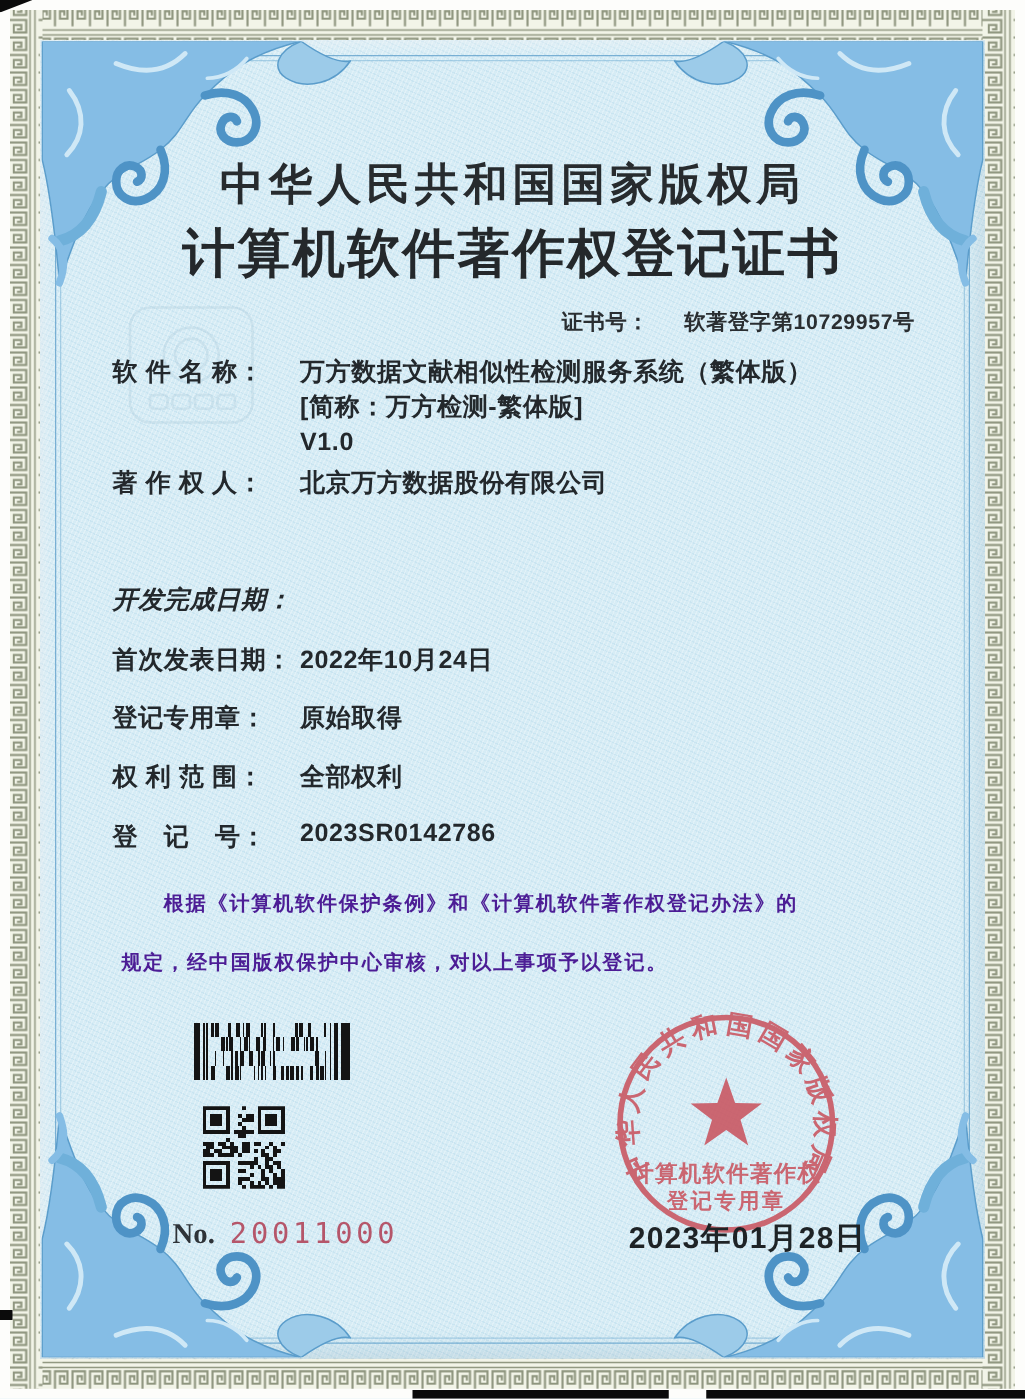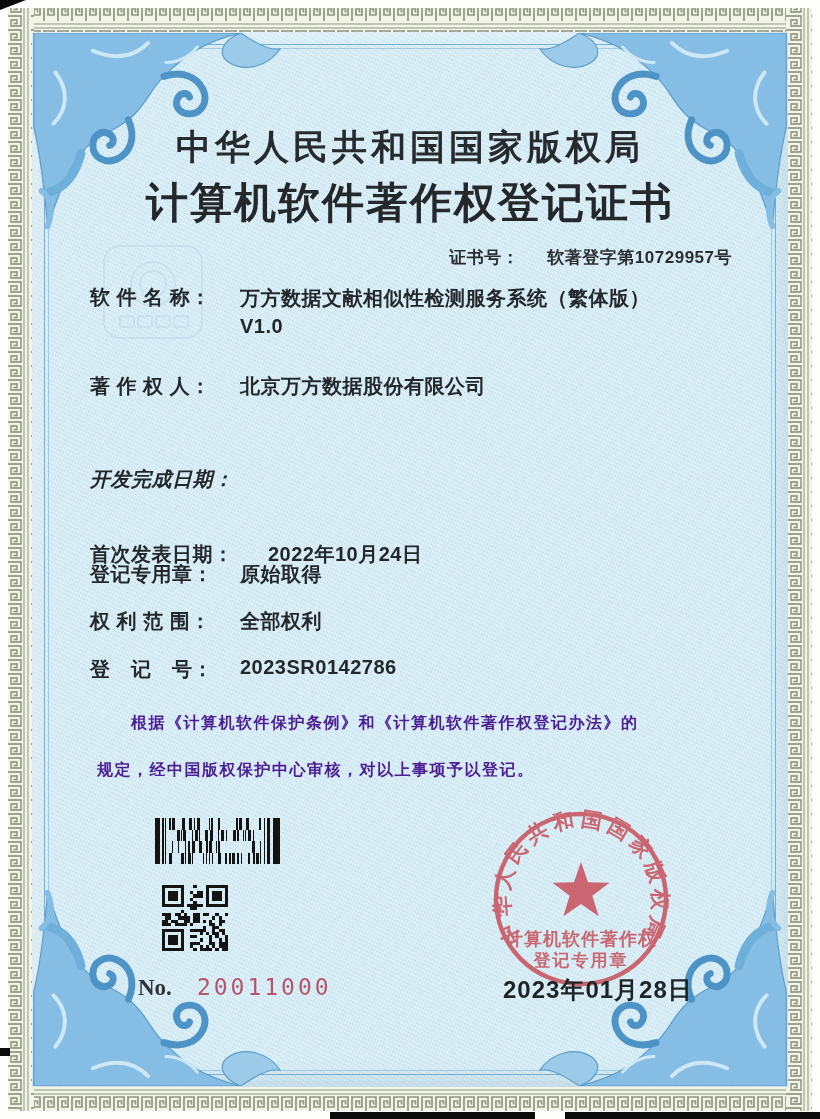--- a/index.html
+++ b/index.html
@@ -41,32 +41,32 @@
     letter-spacing:.5px;
   }
   .certno .lbl{margin-right:28px;}
   .row{position:absolute;left:90px;display:flex;color:#23282c;font-weight:700;}
   .row .lbl{width:150px;flex:0 0 150px;font-size:20px;letter-spacing:.5px;}
   .row .val{font-size:20px;letter-spacing:.5px;}
   .multiline .val div{line-height:28px;}
   .r-software{top:284px;}
   .r-owner{top:373px;}
   .r-dev{top:466px;font-style:italic;}
-  .r-pub{top:541px;gap:28px;}
+  .r-pub{top:514px;}
   .r-acquire{top:561px;}
   .r-scope{top:608px;}
   .r-reg{top:656px;}
   .stmt{position:absolute;color:#4c1d95;font-weight:700;font-size:16px;letter-spacing:1.5px;white-space:nowrap;}
   .stmt.l1{left:131px;top:713px;}
   .stmt.l2{left:97px;top:760px;}
 
   .barcode{position:absolute;left:155px;top:818px;width:126px;height:46px;}
   .qrcode{position:absolute;left:162px;top:885px;width:66px;height:66px;}
   .serial{position:absolute;left:138px;top:974px;display:flex;align-items:baseline;}
-  .serial .no{font-family:"Liberation Serif",serif;font-weight:700;font-size:23px;color:#2e3338;margin-right:25px;}
+  .serial .no{font-family:"Liberation Serif",serif;font-weight:700;font-size:23px;color:#2e3338;margin-right:12px;}
   .serial .num{font-family:"DejaVu Sans Mono",monospace;font-size:23px;color:#b5566a;letter-spacing:3px;}
 
   .seal{position:absolute;left:486px;top:804px;width:190px;height:190px;z-index:1;}
   .issue-date{
     position:absolute;left:503px;top:974px;z-index:2;
     font-size:24px;font-weight:700;color:#1e2326;letter-spacing:1px;
   }
   .watermark{position:absolute;left:98px;top:242px;width:110px;height:108px;opacity:.55;}
 
   
@@ -146,20 +146,21 @@
   <div class="title2">计算机软件著作权登记证书</div>
 
   <div class="certno">
     <span class="lbl">证书号：</span><span>软著登字第10729957号</span>
   </div>
 
   <div class="row multiline r-software">
     <span class="lbl">软 件 名 称：</span>
     <span class="val">
       <div>万方数据文献相似性检测服务系统（繁体版）</div>
+      <div>[简称：万方检测-繁体版]</div>
       <div>V1.0</div>
     </span>
   </div>
   <div class="row r-owner">
     <span class="lbl">著 作 权 人：</span>
     <span class="val">北京万方数据股份有限公司</span>
   </div>
   <div class="row r-dev">
     <span class="lbl">开发完成日期：</span>
   </div>

